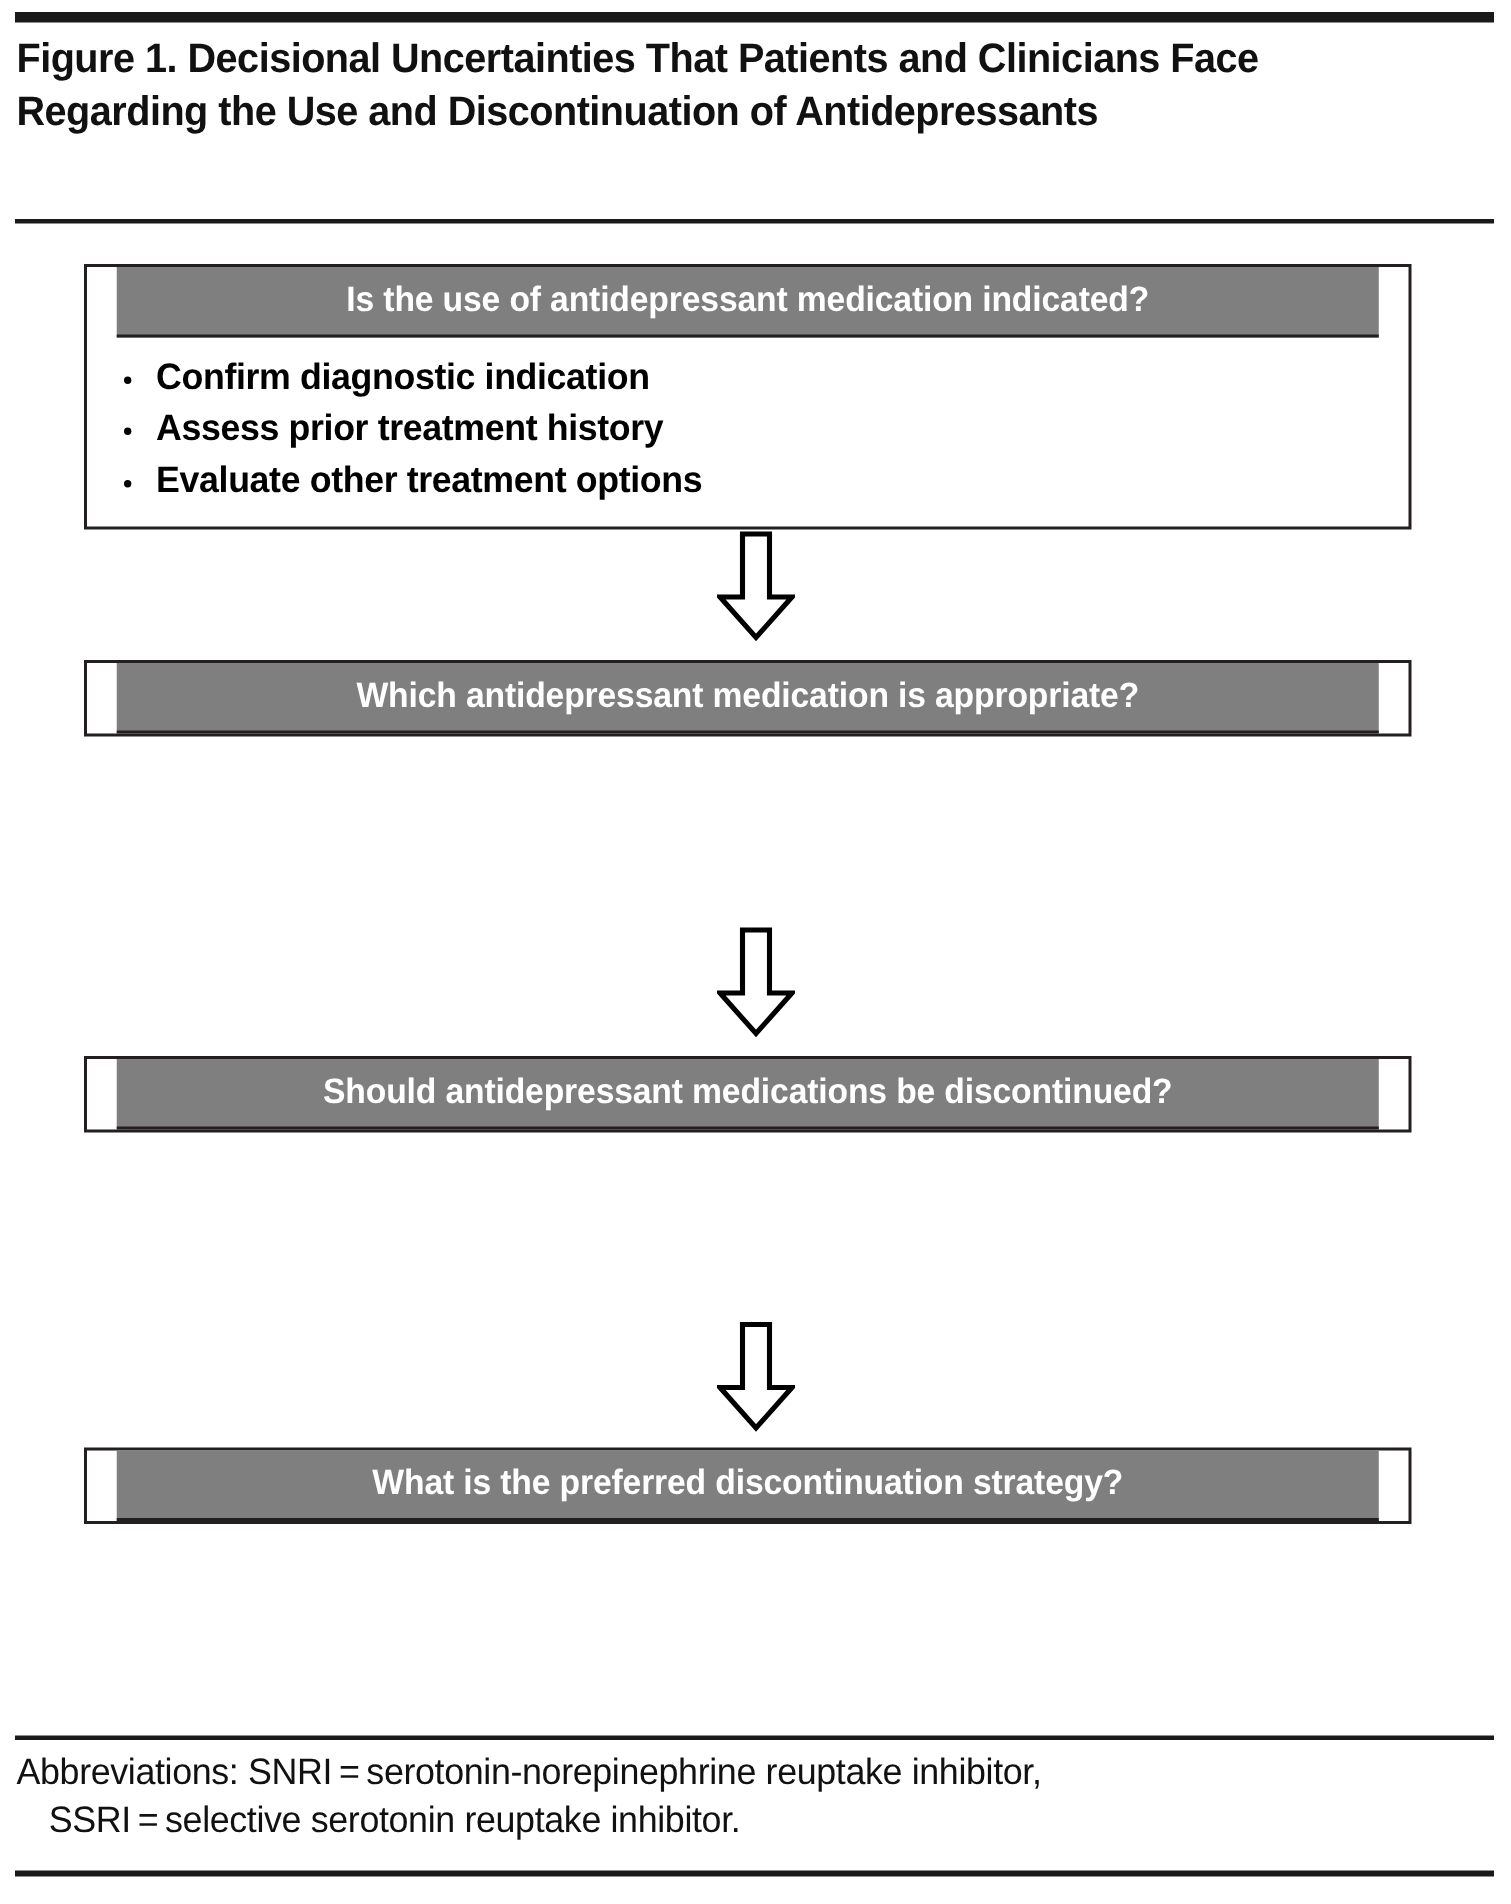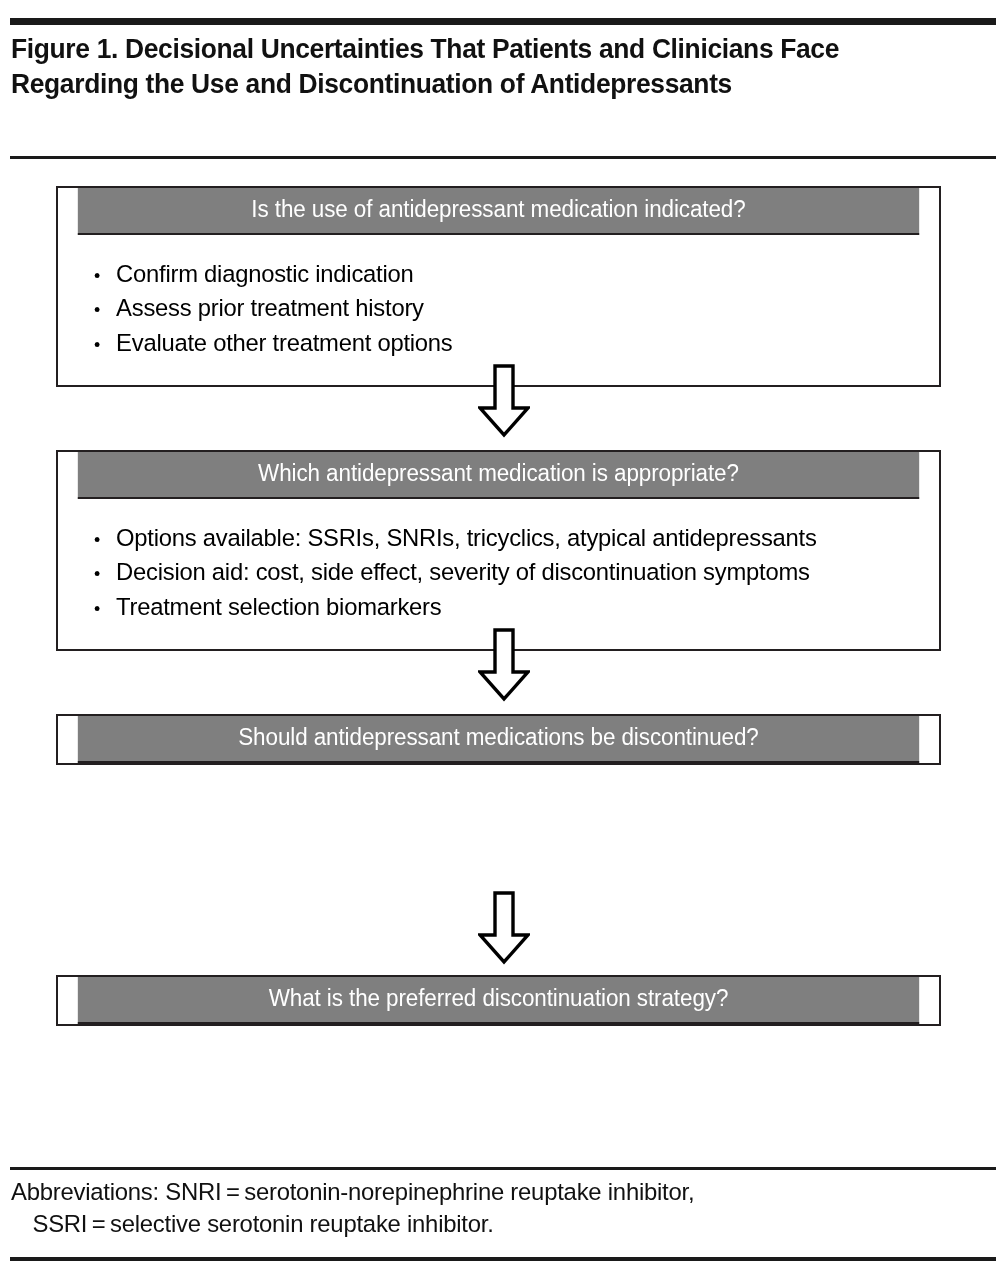--- a/index.html
+++ b/index.html
@@ -12,21 +12,21 @@
     width: 1007px;
     height: 1269px;
     font-family: "Liberation Sans", "DejaVu Sans", sans-serif;
     color: #000000;
     overflow: hidden;
     position: relative;
   }
 
   .figure {
     position: absolute;
-    left: 0; top: 10px;
+    left: 0; top: 0;
     width: 1007px;
     height: 1239px;
     box-sizing: border-box;
   }
 
   
   .rule {
     position: absolute;
     background: #1a1a1a;
   }
@@ -78,39 +78,40 @@
     width: 1007px;
   }
 
   .box {
     position: absolute;
     left: 56px;
     width: 885px;
     box-sizing: border-box;
     border: 2px solid #231f20;
     background: #ffffff;
+    font-weight: bold;
   }
   .box-header {
     background: #7f7f7f;
     color: #ffffff;
     text-align: center;
     font-size: 23.5px;
     line-height: 1;
     padding: 10px 6px 11px 6px;
     border-bottom: 2px solid #231f20;
     letter-spacing: -0.1px;
     transform: scaleX(0.955);
     transform-origin: center top;
   }
   .box-body {
     padding: 10px 10px 12px 14px;
   }
   .bullets {
     list-style: none;
-    margin: 12px;
+    margin: 0;
     padding: 0;
   }
   .bullets li {
     position: relative;
     font-size: 24.5px;
     line-height: 1.42;
     padding-left: 33px;
     letter-spacing: -0.25px;
     white-space: nowrap;
     transform: scaleX(0.972);
@@ -188,27 +189,20 @@
     </div>
 
     <div class="arrow" style="left:478px; top:354px;">
       <svg viewBox="0 0 52 74" xmlns="http://www.w3.org/2000/svg">
         <polygon points="17,2 35,2 35,44 50,44 26,71 2,44 17,44" fill="#ffffff" stroke="#000000" stroke-width="3.4" stroke-linejoin="miter"></polygon>
       </svg>
     </div>
 
     <div class="box" style="top:440px;">
       <div class="box-header">Which antidepressant medication is appropriate?</div>
-      <div class="box-body">
-        <ul class="bullets">
-          <li>Options available: SSRIs, SNRIs, tricyclics, atypical antidepressants</li>
-          <li>Decision aid: cost, side effect, severity of discontinuation symptoms</li>
-          <li>Treatment selection biomarkers</li>
-        </ul>
-      </div>
     </div>
 
     <div class="arrow" style="left:478px; top:618px;">
       <svg viewBox="0 0 52 74" xmlns="http://www.w3.org/2000/svg">
         <polygon points="17,2 35,2 35,44 50,44 26,71 2,44 17,44" fill="#ffffff" stroke="#000000" stroke-width="3.4" stroke-linejoin="miter"></polygon>
       </svg>
     </div>
 
     <div class="box" style="top:704px;">
       <div class="box-header">Should antidepressant medications be discontinued?</div>

